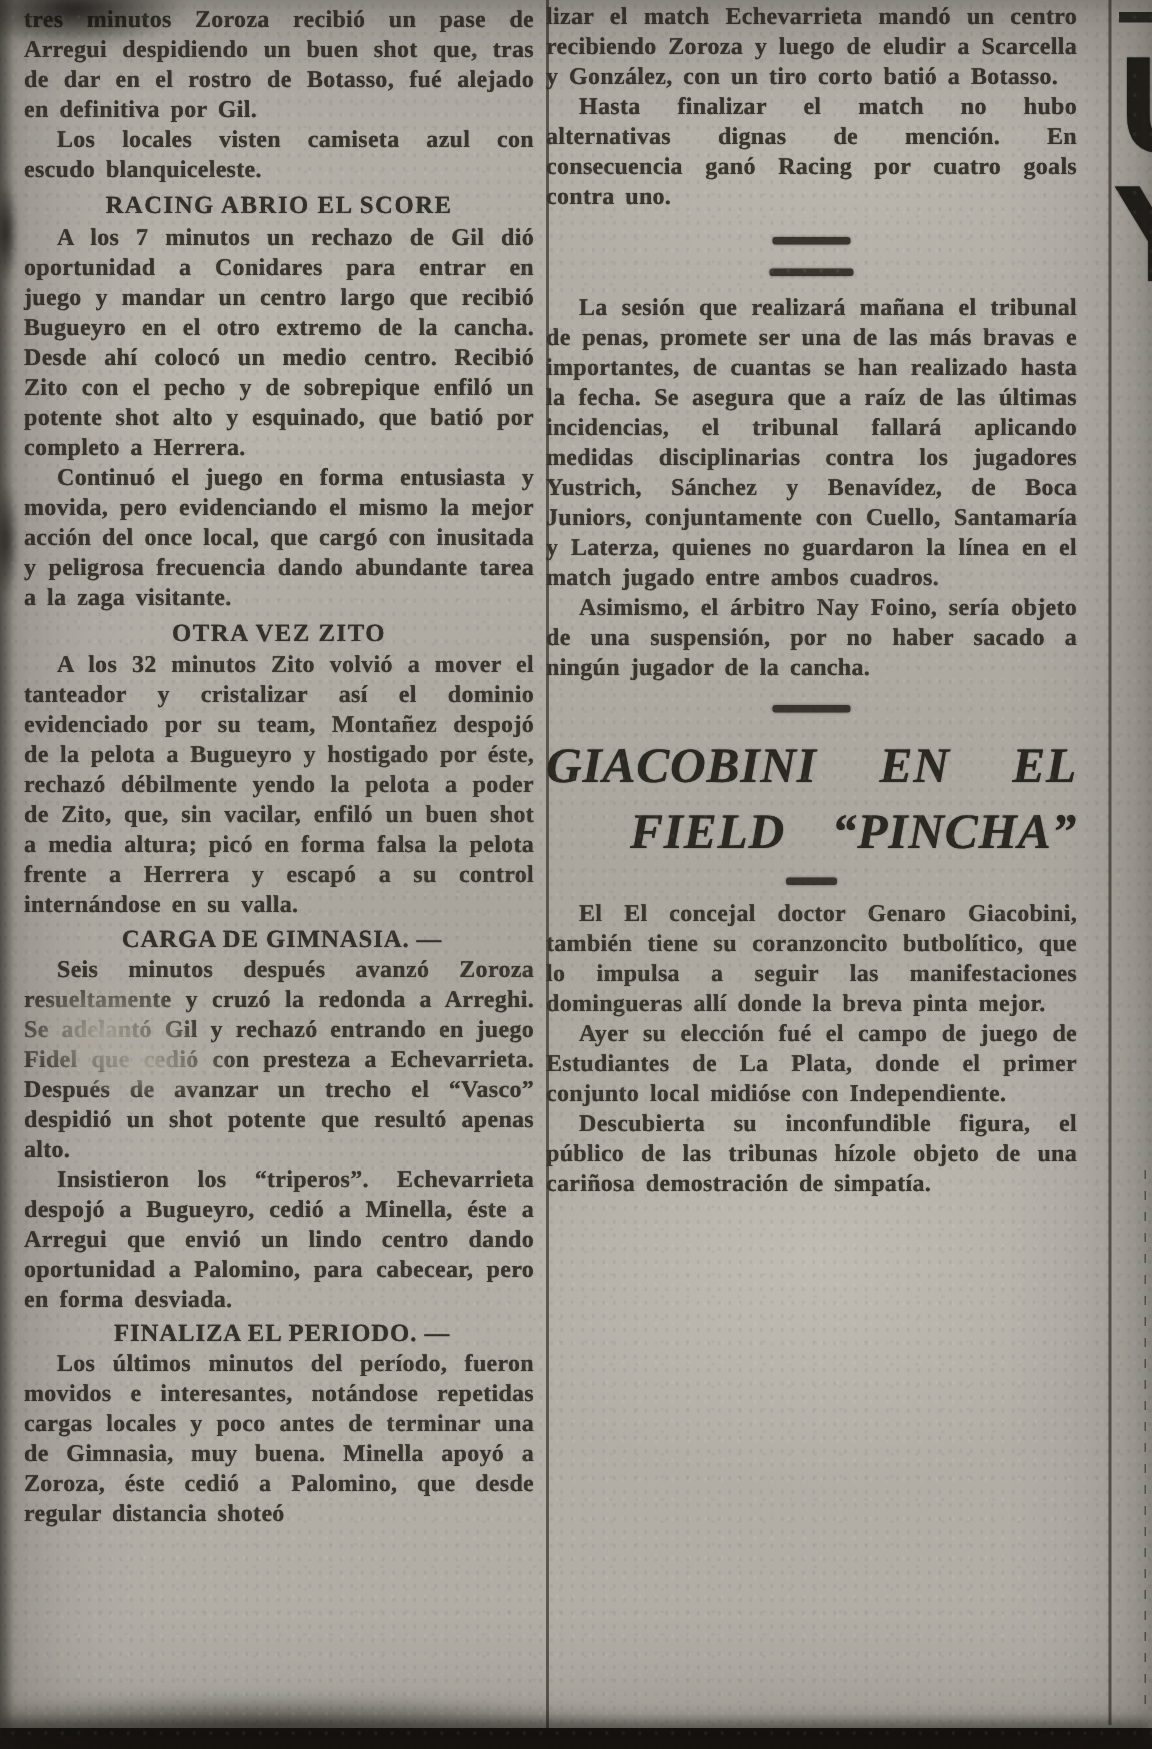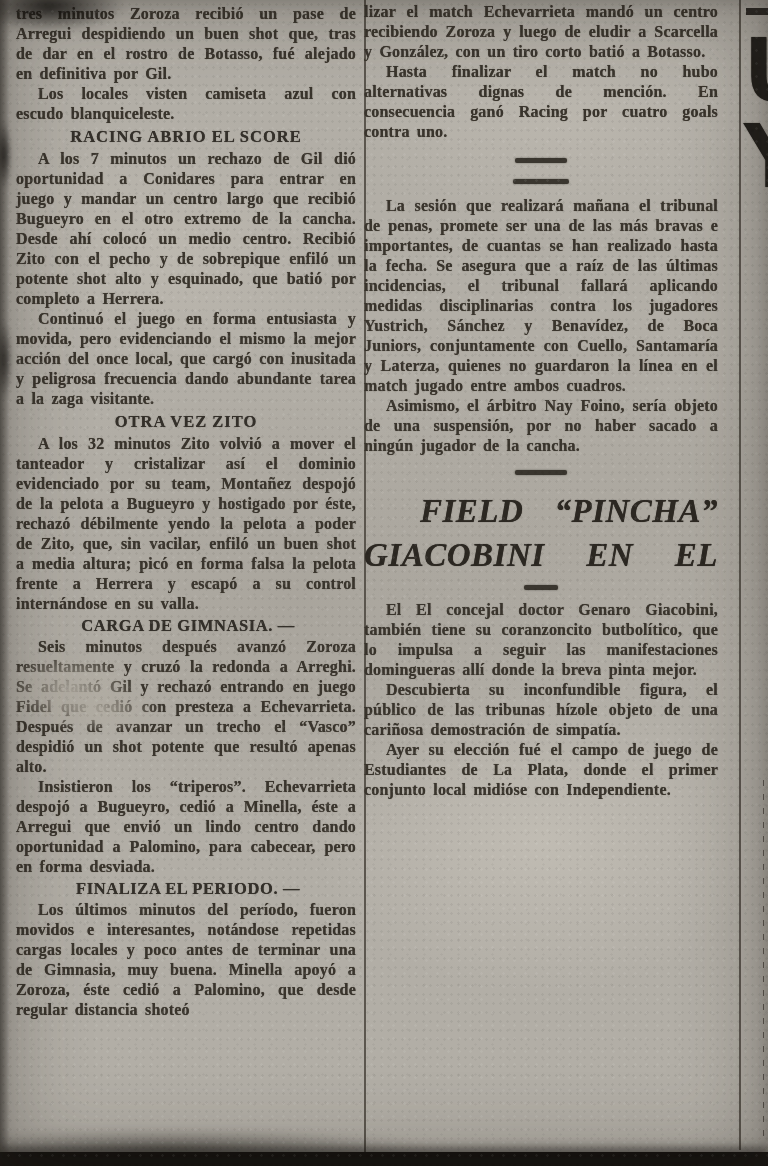--- a/index.html
+++ b/index.html
@@ -131,29 +131,29 @@
 
 
     <div class="divider d2"></div>
 
     <p class="b">La sesión que realizará mañana el tribunal de penas, promete ser una de las más bravas e importantes, de cuantas se han realizado hasta la fecha. Se asegura que a raíz de las últimas incidencias, el tribunal fallará aplicando medidas disciplinarias contra los jugadores Yustrich, Sánchez y Benavídez, de Boca Juniors, conjuntamente con Cuello, Santamaría y Laterza, quienes no guardaron la línea en el match jugado entre ambos cuadros.</p>
     <p class="b">Asimismo, el árbitro Nay Foino, sería objeto de una suspensión, por no haber sacado a ningún jugador de la cancha.</p>
 
     <div class="divider d3"></div>
 
     <div class="headline">
+      <div class="hl-line">GIACOBINI EN EL</div>
       <div class="hl-line hl-ind2">FIELD “PINCHA”</div>
-      <div class="hl-line">GIACOBINI EN EL</div>
     </div>
 
     <div class="divider d4"></div>
 
     <p class="b">El El concejal doctor Genaro Giacobini, también tiene su coranzoncito butbolítico, que lo impulsa a seguir las manifestaciones domingueras allí donde la breva pinta mejor.</p>
+    <p class="b">Ayer su elección fué el campo de juego de Estudiantes de La Plata, donde el primer conjunto local midióse con Independiente.</p>
     <p class="b">Descubierta su inconfundible figura, el público de las tribunas hízole objeto de una cariñosa demostración de simpatía.</p>
-    <p class="b">Ayer su elección fué el campo de juego de Estudiantes de La Plata, donde el primer conjunto local midióse con Independiente.</p>
   </div>
 
   <div class="sliver-dash"></div>
   <div class="big-letter L1">U</div>
   <div class="big-letter L2">Y</div>
 
   <div class="artefact edge-strip"></div>
   <div class="artefact knot1"></div>
   <div class="artefact knot2"></div>
   <div class="artefact corner-tl"></div>

